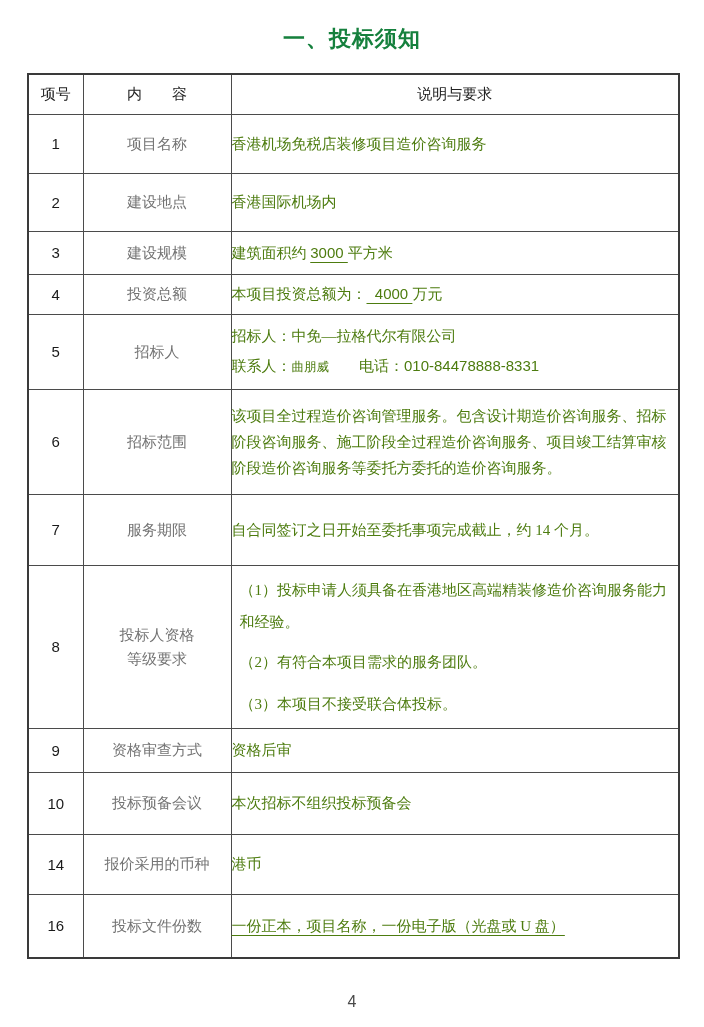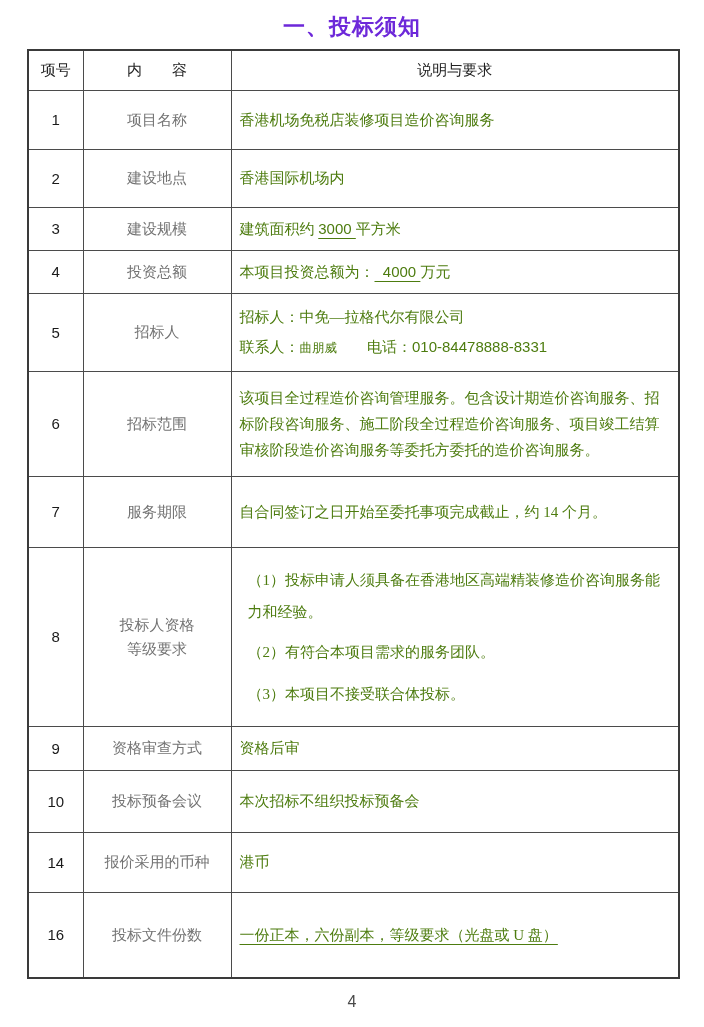--- a/index.html
+++ b/index.html
@@ -6,41 +6,41 @@
   .page {
     position: relative;
     width: 704px;
     height: 1027px;
     background: #ffffff;
     font-family: "Liberation Serif", "DejaVu Serif", serif;
     color: #1e1e1e;
     overflow: hidden;
   }
   .doc-title {
-    margin: 4px;
+    margin: 16px;
     padding-top: 7px;
     height: 34px;
     line-height: 32px;
     text-align: center;
     font-size: 22px;
     font-weight: bold;
     letter-spacing: 1px;
-    color: #6d28d9;
+    color: #15803d;
   }
   table.notice {
     border-collapse: collapse;
     table-layout: fixed;
     margin-left: 27px;
     width: 651px;
     border: 2px solid #3a3a3a;
   }
   table.notice th, table.notice td {
     border: 1px solid #4b4b4b;
     vertical-align: middle;
-    padding: 8px;
+    padding: 0;
   }
   col.c1 { width: 55px; }
   col.c2 { width: 148px; }
   col.c3 { width: 448px; }
   th.hcell {
     font-weight: normal;
     font-size: 15px;
     text-align: center;
     color: #222222;
   }
@@ -160,23 +160,23 @@
       <tr style="height:62px">
         <td class="no-cell">10</td>
         <td class="label-cell">投标预备会议</td>
         <td class="desc-cell"><span>本次招标不组织投标预备会</span></td>
       </tr>
       <tr style="height:60px">
         <td class="no-cell">14</td>
         <td class="label-cell">报价采用的币种</td>
         <td class="desc-cell"><span>港币</span></td>
       </tr>
-      <tr style="height:86px">
+      <tr style="height:64px">
         <td class="no-cell">16</td>
         <td class="label-cell">投标文件份数</td>
-        <td class="desc-cell"><span class="u">一份正本，六份副本，等级要求（光盘或 U 盘）</span></td>
+        <td class="desc-cell"><span class="u">一份正本，项目名称，一份电子版（光盘或 U 盘）</span></td>
       </tr>
     </tbody>
   </table>
 
   <div class="page-number">4</div>
 
 </div>
 
 </body></html>

